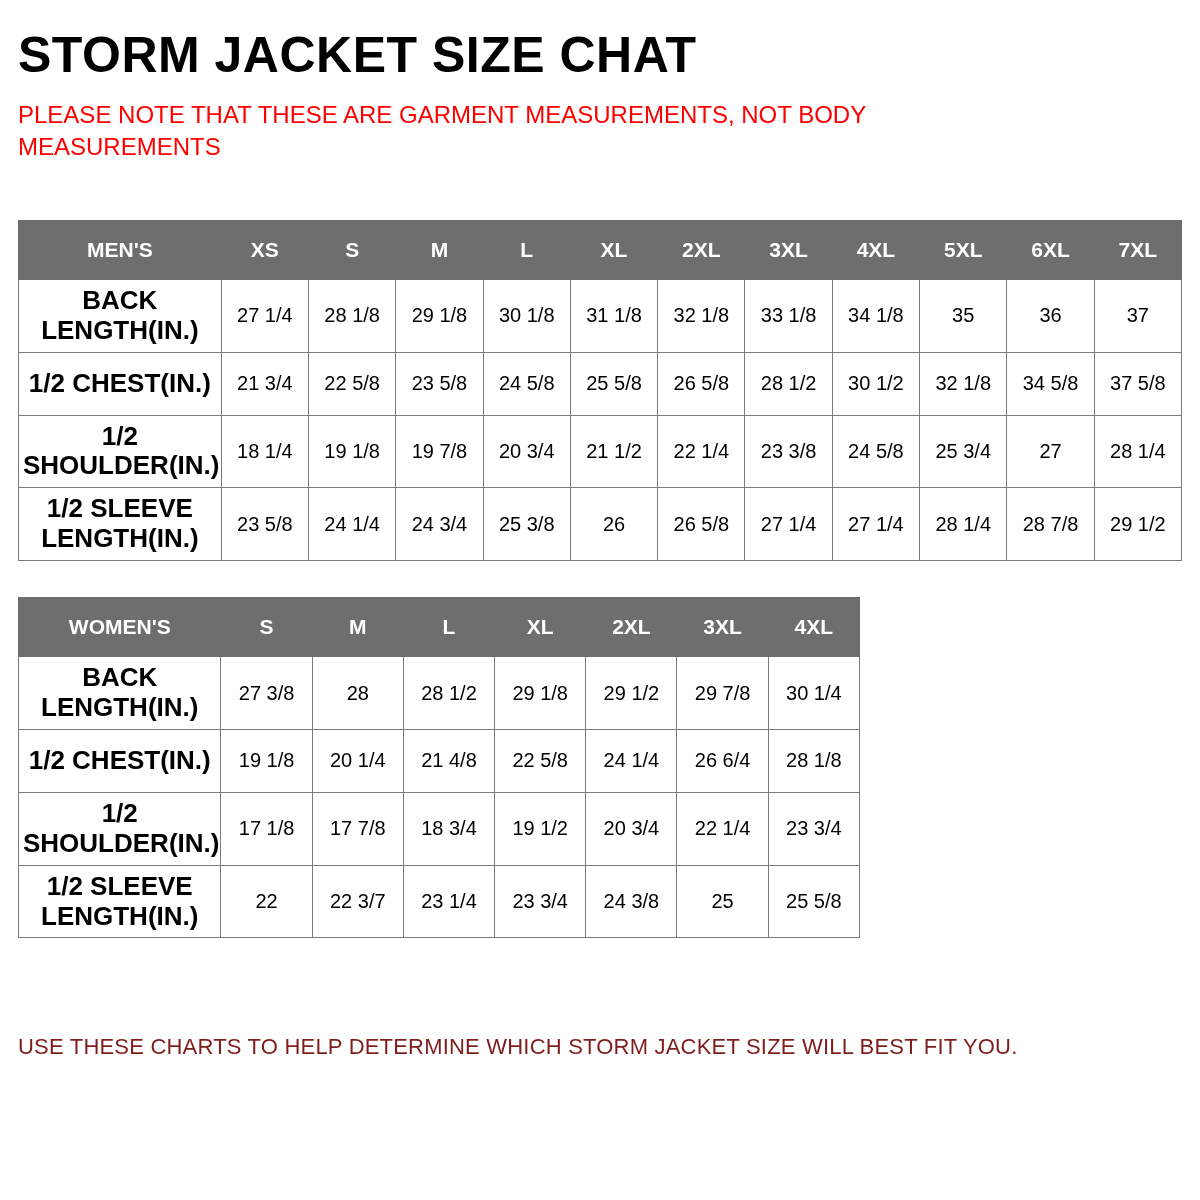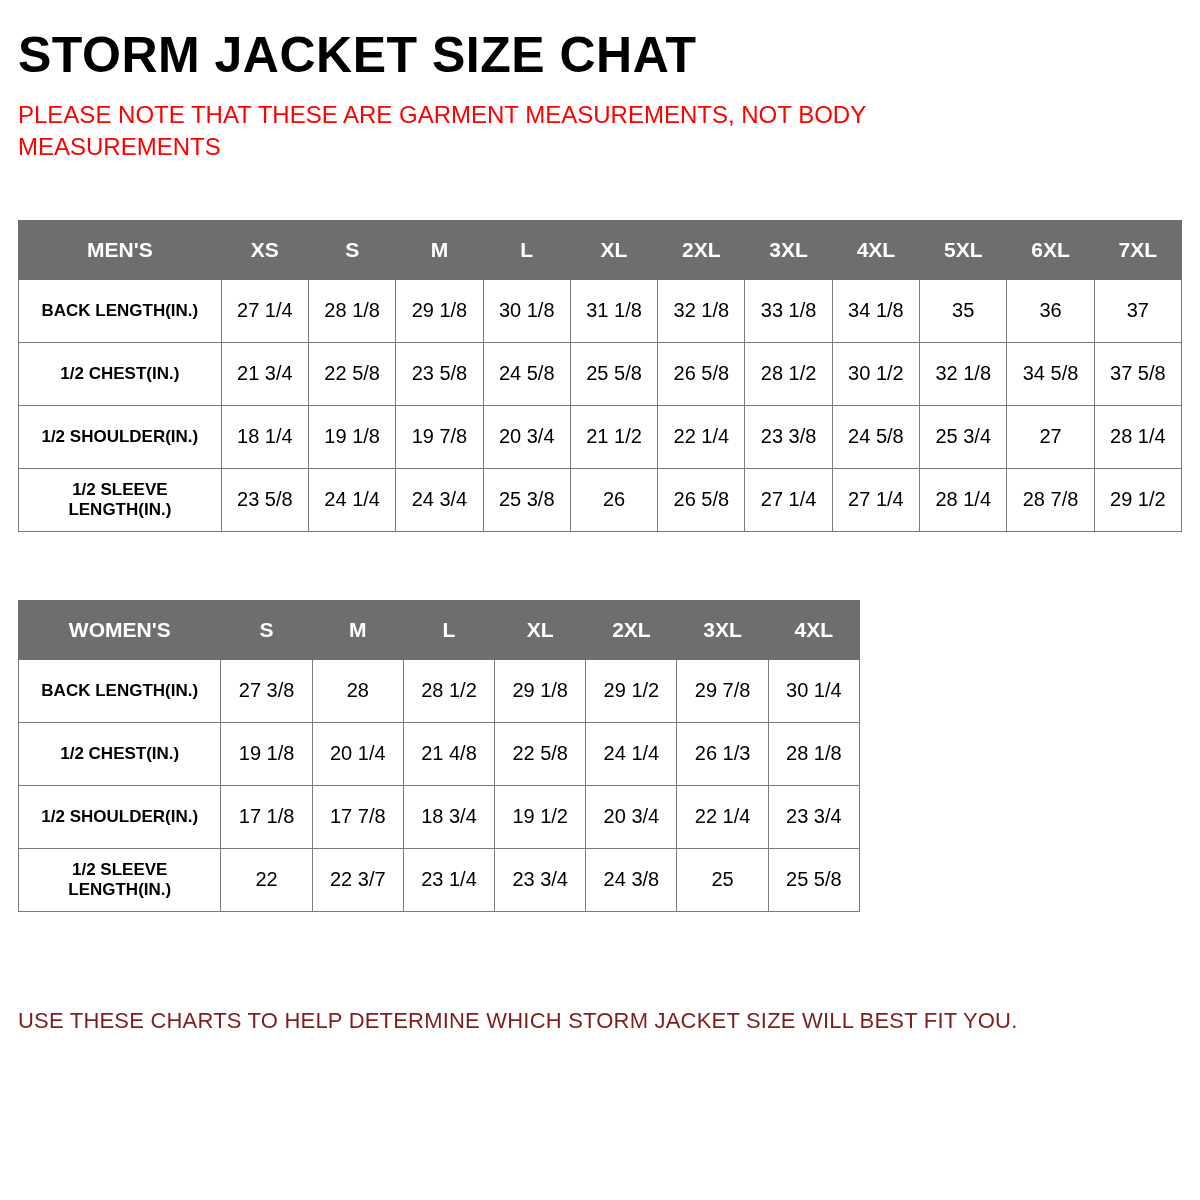--- a/index.html
+++ b/index.html
@@ -58,21 +58,21 @@
     font-weight: bold;
     font-size: 21px;
     height: 46px;
     border: 1px solid #6e6e6e;
   }
   thead td.size-head {
     font-size: 21px;
   }
   tbody td.row-label {
     font-weight: bold;
-    font-size: 17px;
+    font-size: 26px;
     line-height: 1.15;
     padding: 6px 4px;
   }
   tbody td {
     height: 50px;
   }
   
   #mens-table {
     width: 1164px;
     border-radius: 9px;
@@ -81,21 +81,21 @@
   #mens-table col.cx { width: 87px; }
 
   
   #womens-table {
     width: 842px;
   }
   #womens-table col.c0 { width: 202px; }
   #womens-table col.cx { width: 91px; }
 
   .womens-wrap {
-    margin-top: 68px;
+    margin-top: 36px;
   }
   .footer-note {
     color: #7f1d1d;
     font-size: 22px;
     margin-top: 96px;
     letter-spacing: 0.2px;
     white-space: nowrap;
   }
 </style>
 </head>
@@ -235,21 +235,21 @@
           <td>29 7/8</td>
           <td>30 1/4</td>
         </tr>
         <tr>
           <td class="row-label">1/2 CHEST(IN.)</td>
           <td>19 1/8</td>
           <td>20 1/4</td>
           <td>21 4/8</td>
           <td>22 5/8</td>
           <td>24 1/4</td>
-          <td>26 1/3</td>
+          <td>26 6/4</td>
           <td>28 1/8</td>
         </tr>
         <tr>
           <td class="row-label">1/2 SHOULDER(IN.)</td>
           <td>17 1/8</td>
           <td>17 7/8</td>
           <td>18 3/4</td>
           <td>19 1/2</td>
           <td>20 3/4</td>
           <td>22 1/4</td>

